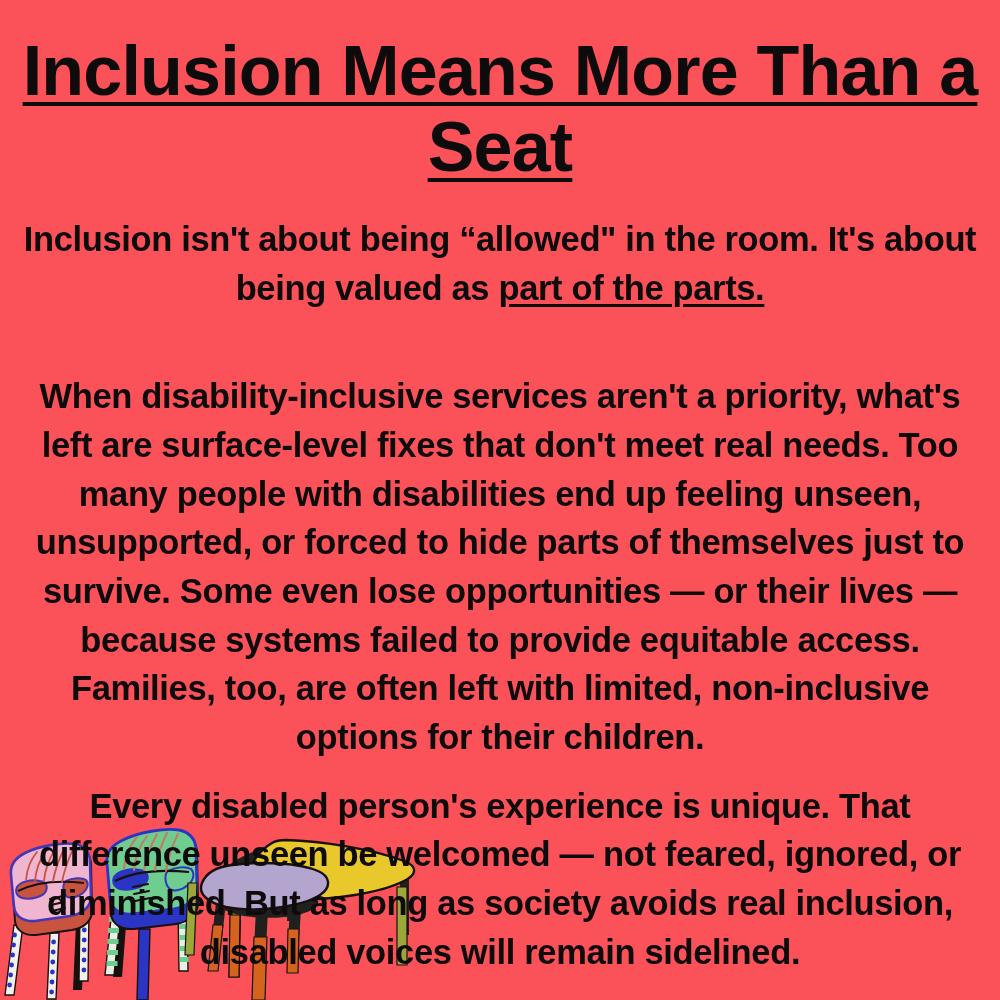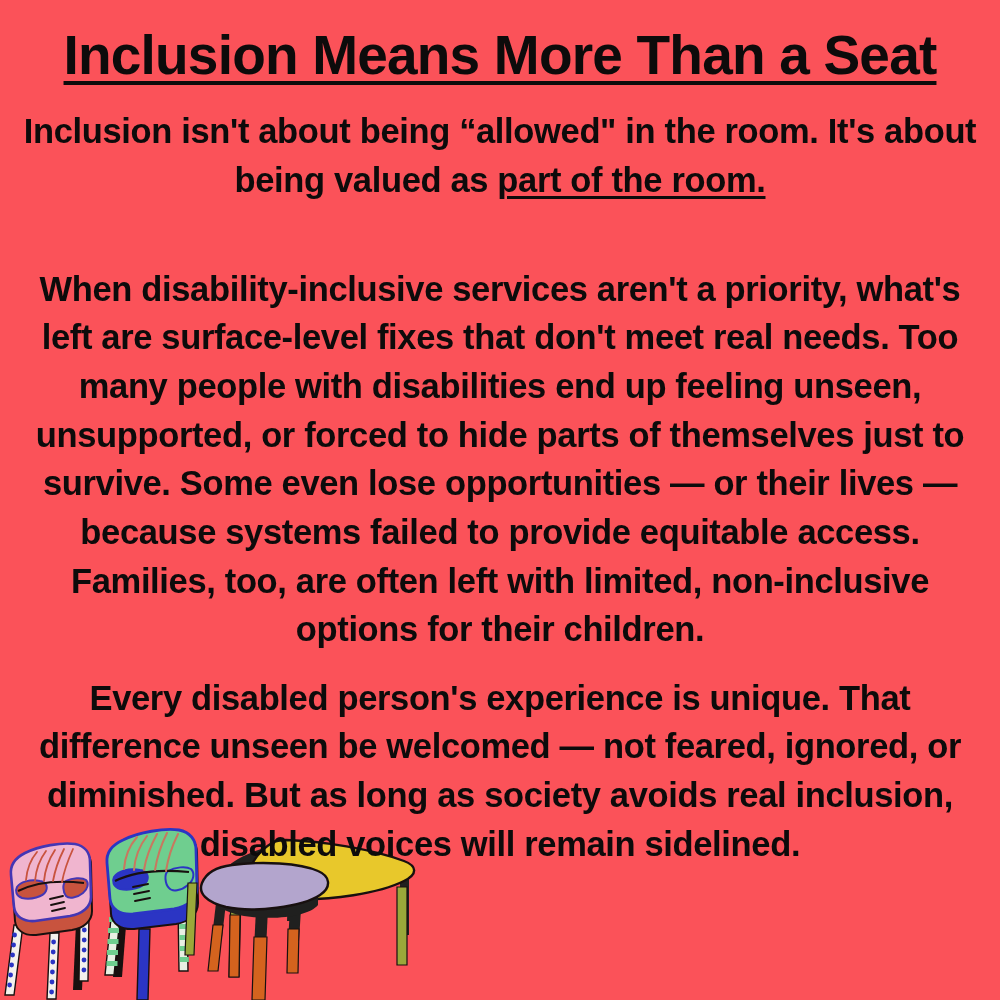--- a/index.html
+++ b/index.html
@@ -25,23 +25,23 @@
   #content {
     position: relative;
     z-index: 3;
     padding: 0 14px;
     box-sizing: border-box;
     text-align: center;
     color: #0d0b0b;
   }
 
   .headline {
-    margin: 0;
+    margin: 8px;
     padding-top: 26px;
-    font-size: 55px;
+    font-size: 70px;
     font-weight: 700;
     line-height: 1.08;
     letter-spacing: -0.8px;
     text-align: center;
     color: #0d0b0b;
   }
   .headline .u {
     text-decoration: underline;
     text-decoration-thickness: 4px;
     text-underline-offset: 7px;
@@ -80,21 +80,21 @@
 </style>
 </head>
 <body>
 
 <div id="poster">
 
   <div id="content">
 
     <h1 class="headline"><span class="u">Inclusion Means More Than a Seat</span></h1>
 
-    <p class="para" id="para-lede"><span>Inclusion isn't about being “allowed" in the room. It's about being valued as </span><span class="u">part of the room.</span></p>
+    <p class="para" id="para-lede"><span>Inclusion isn't about being “allowed" in the room. It's about being valued as </span><span class="u">part of the parts.</span></p>
 
     <p class="para" id="para-body">When disability-inclusive services aren't a priority, what's left are surface-level fixes that don't meet real needs. Too many people with disabilities end up feeling unseen, unsupported, or forced to hide parts of themselves just to survive. Some even lose opportunities — or their lives — because systems failed to provide equitable access. Families, too, are often left with limited, non-inclusive options for their children.</p>
 
     <p class="para" id="para-close">Every disabled person's experience is unique. That difference unseen be welcomed — not feared, ignored, or diminished. But as long as society avoids real inclusion, disabled voices will remain sidelined.</p>
 
   </div>
 
   <div id="illustration">
     <svg width="430" height="175" viewBox="0 0 430 175" xmlns="http://www.w3.org/2000/svg">
 

